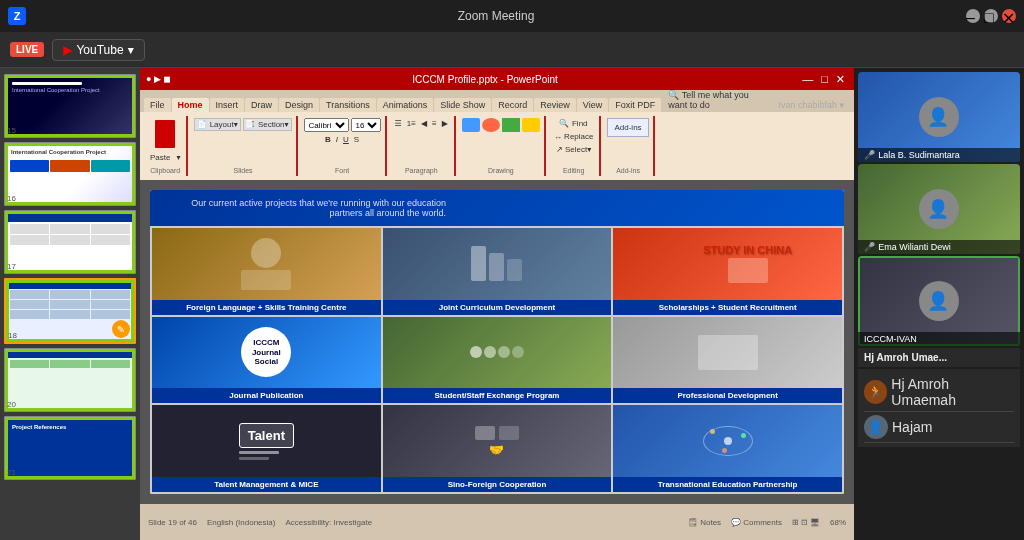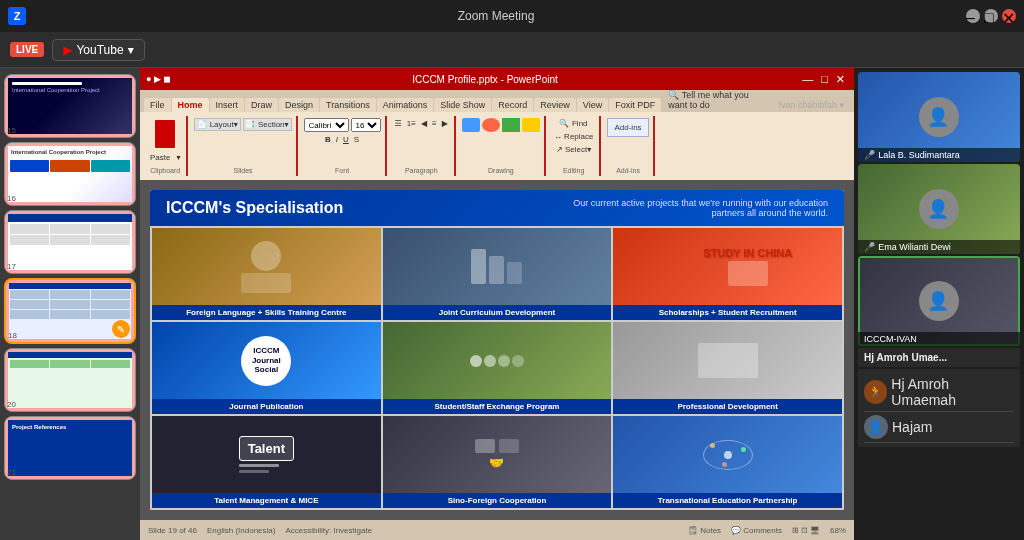--- a/index.html
+++ b/index.html
@@ -80,22 +80,22 @@
     #slide-panel {
       width: 140px;
       background: #3a3a3a;
       overflow: hidden;
       display: flex;
       flex-direction: column;
       gap: 4px;
       padding: 6px 4px;
     }
     .slide-thumb {
-      background: #fca5a5;
-      border-radius: 8px;
+      background: #84cc16;
+      border-radius: 1px;
       cursor: pointer;
       padding: 3px;
       border: 1px solid #888;
       position: relative;
     }
     .slide-thumb.active {
       border: 2px solid #f90;
     }
     .slide-thumb-inner {
       width: 100%;
@@ -275,21 +275,21 @@
     
     .img-placeholder {
       width: 100%; height: 100%;
       display: flex; align-items: center; justify-content: center;
       font-size: 10px; color: #777;
     }
     .img-fl { background: linear-gradient(135deg, #8B7355 0%, #D2B48C 100%); }
 
     
     #slide-statusbar {
-      height: 20px;
+      height: 36px;
       background: #d4c5b0;
       display: flex;
       align-items: center;
       padding: 0 8px;
       font-size: 8px;
       color: #555;
       gap: 10px;
       justify-content: space-between;
     }
 
@@ -627,21 +627,20 @@
       <div class="ribbon-group">
         <button class="ribbon-btn" style="background:#e8f0ff;border:1px solid #aac;padding:4px 6px;">Add-ins</button>
         <span class="ribbon-group-label">Add-ins</span>
       </div>
     </div>
 
     <div id="slide-content">
       <div id="slide-frame">
         <div class="icccm-slide">
           <div class="icccm-header">
-            <h1>ICCCM's Specialisation</h1>
             <p>Our current active projects that we're running with our education partners all around the world.</p>
           </div>
           <div class="grid-3x3">
 
             <div class="grid-cell">
               <div class="cell-img img-fl">
                 <div class="img-placeholder" style="background:linear-gradient(135deg,#8B6914,#D4A055);">
                   <div style="display:flex;flex-direction:column;align-items:center;gap:2px;">
                     <div style="width:30px;height:30px;background:rgba(255,255,255,0.3);border-radius:50%;"></div>
                     <div style="width:50px;height:20px;background:rgba(255,255,255,0.2);border-radius:2px;"></div>

